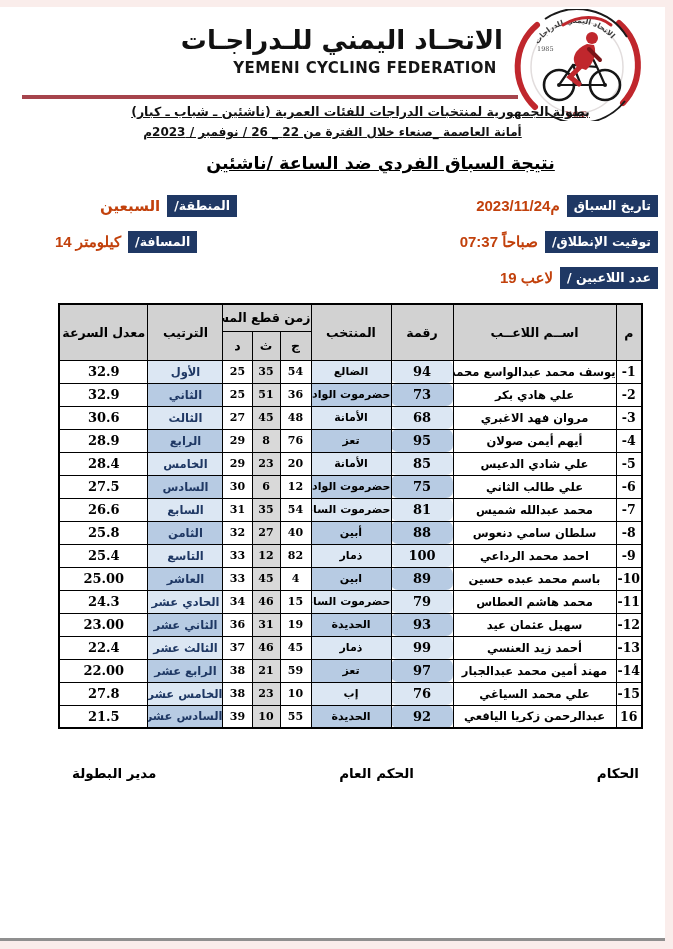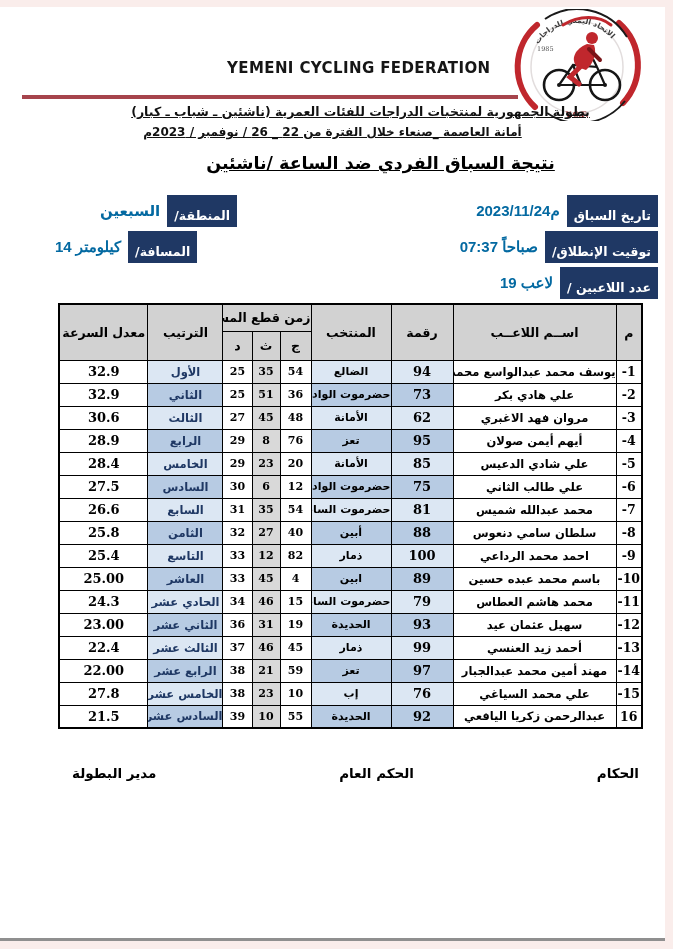--- a/index.html
+++ b/index.html
@@ -14,21 +14,21 @@
     background:#ffffff;border-bottom:3px solid #8f8f8f;
     overflow:hidden;
   }
   
   .logo{position:absolute;top:2px;right:16px;width:142px;height:112px;}
   .title-ar{
     position:absolute;top:18px;right:162px;width:276px;text-align:center;
     font-size:26px;font-weight:bold;color:#111;direction:rtl;white-space:nowrap;
   }
   .title-en{
-    position:absolute;top:52px;right:162px;width:276px;text-align:left;
+    position:absolute;top:52px;right:162px;width:276px;text-align:center;
     font-size:15px;font-weight:bold;color:#161616;letter-spacing:.4px;white-space:nowrap;
   }
   .red-rule{position:absolute;top:88px;left:22px;width:496px;height:4px;background:#A6444C;}
   .sub1{
     position:absolute;top:97px;left:0;width:100%;text-align:center;direction:rtl;
     font-size:12.5px;font-weight:bold;text-decoration:underline;color:#111;padding-left:28px;
   }
   .sub2{
     position:absolute;top:118px;left:0;width:100%;text-align:center;direction:rtl;
     font-size:12px;font-weight:bold;text-decoration:underline;color:#111;
@@ -38,41 +38,41 @@
     font-size:17.5px;font-weight:bold;text-decoration:underline;color:#000;
   }
   
   .info-row{
     position:absolute;display:flex;direction:rtl;justify-content:space-between;
     align-items:center;right:7px;
   }
   .info-group{display:flex;direction:rtl;align-items:center;gap:7px;}
   .badge{
     background:#1F3864;color:#fff;font-weight:bold;font-size:12.5px;
-    padding:13px 7px 4px 7px;white-space:nowrap;
-  }
-  .ival{font-weight:bold;font-size:15px;color:#0369a1;white-space:nowrap;}
+    padding:3px 7px 4px 7px;white-space:nowrap;
+  }
+  .ival{font-weight:bold;font-size:15px;color:#c2410c;white-space:nowrap;}
   .num,.numv{font-family:Liberation Sans, sans-serif;text-align:center;}
   
   table.results{
     position:absolute;top:296px;right:22px;width:583px;
     border-collapse:collapse;direction:rtl;table-layout:fixed;
   }
   table.results th,table.results td{
     border:1px solid #000;text-align:center;vertical-align:middle;
     padding:0;overflow:hidden;white-space:nowrap;
   }
   table.results{border:2px solid #000;}
   table.results th{background:#D2D2D2;font-size:12.5px;font-weight:bold;}
   th.sub{font-size:13px;}
   tr.h1{height:27px;} tr.h2{height:29px;}
   tbody tr{height:23px;}
   td.no{font-family:"DejaVu Serif", serif;font-size:12.5px;font-weight:bold;}
   td.name{font-size:11.5px;font-weight:bold;}
-  td.bib{font-family:"DejaVu Serif", serif;font-size:13px;font-weight:bold;}
+  td.bib{font-family:"DejaVu Serif", serif;font-size:13px;font-weight:bold;border-radius:7px;}
   td.team{font-size:11px;font-weight:bold;}
   td.time{font-family:"DejaVu Serif", serif;font-size:11px;font-weight:bold;}
   td.gray{background:#D9D9D9;}
   td.rank{font-size:11.5px;font-weight:bold;color:#1F3864;}
   td.speed{font-family:"DejaVu Serif", serif;font-size:13px;font-weight:bold;}
   tbody tr:nth-child(odd) .shade{background:#DCE7F3;}
   tbody tr:nth-child(even) .shade{background:#B7CBE3;}
   
   .footer{
     position:absolute;top:758px;left:0;right:0;display:flex;direction:rtl;
@@ -108,20 +108,21 @@
 
       <circle cx="85" cy="29" r="6" fill="#C0272D"></circle>
       <path d="M80 35 C 68 40, 63 50, 70 58 L 79 61 C 87 54, 90 44, 87 36 Z" fill="#C0272D"></path>
       <path d="M73 58 L63 68 L72 75" fill="none" stroke="#C0272D" stroke-width="5" stroke-linecap="round"></path>
       <path d="M82 40 L93 51" fill="none" stroke="#7a1418" stroke-width="4" stroke-linecap="round"></path>
       <path d="M56 16 C 72 6, 92 6, 104 16" fill="none" stroke="#C0272D" stroke-width="3" stroke-linecap="round"></path>
       <text x="70" y="108" text-anchor="middle" font-size="7.5" font-weight="bold" fill="#8B1A1A" font-family="DejaVu Serif, serif">Y.C.F.</text>
     </svg>
   </div>
 
+  <div class="title-ar">الاتحـاد اليمني للـدراجـات</div>
   <div class="title-en">YEMENI CYCLING FEDERATION</div>
   <div class="red-rule"></div>
   <div class="sub1">بطولة الجمهورية لمنتخبات الدراجات للفئات العمرية  (ناشئين ـ شباب ـ كبار)</div>
   <div class="sub2">أمانة العاصمة _صنعاء خلال الفترة من 22 _ 26 / نوفمبر / 2023م</div>
   <div class="doc-title">نتيجة السباق الفردي ضد الساعة /ناشئين</div>
 
   <div class="info-row" style="top:188px;left:100px;">
     <div class="info-group">
       <span class="badge">تاريخ السباق</span>
       <span class="ival numv" dir="ltr">2023/11/24م</span>
@@ -197,21 +198,21 @@
           <td class="team shade">حضرموت الوادي</td>
           <td class="time">36</td>
           <td class="time gray">51</td>
           <td class="time">25</td>
           <td class="rank shade">الثاني</td>
           <td class="speed">32.9</td>
         </tr>
         <tr>
           <td class="no"><span dir="ltr">-3</span></td>
           <td class="name">مروان فهد الاغبري</td>
-          <td class="bib shade">62</td>
+          <td class="bib shade">68</td>
           <td class="team shade">الأمانة</td>
           <td class="time">48</td>
           <td class="time gray">45</td>
           <td class="time">27</td>
           <td class="rank shade">الثالث</td>
           <td class="speed">30.6</td>
         </tr>
         <tr>
           <td class="no"><span dir="ltr">-4</span></td>
           <td class="name">أيهم أيمن صولان</td>

